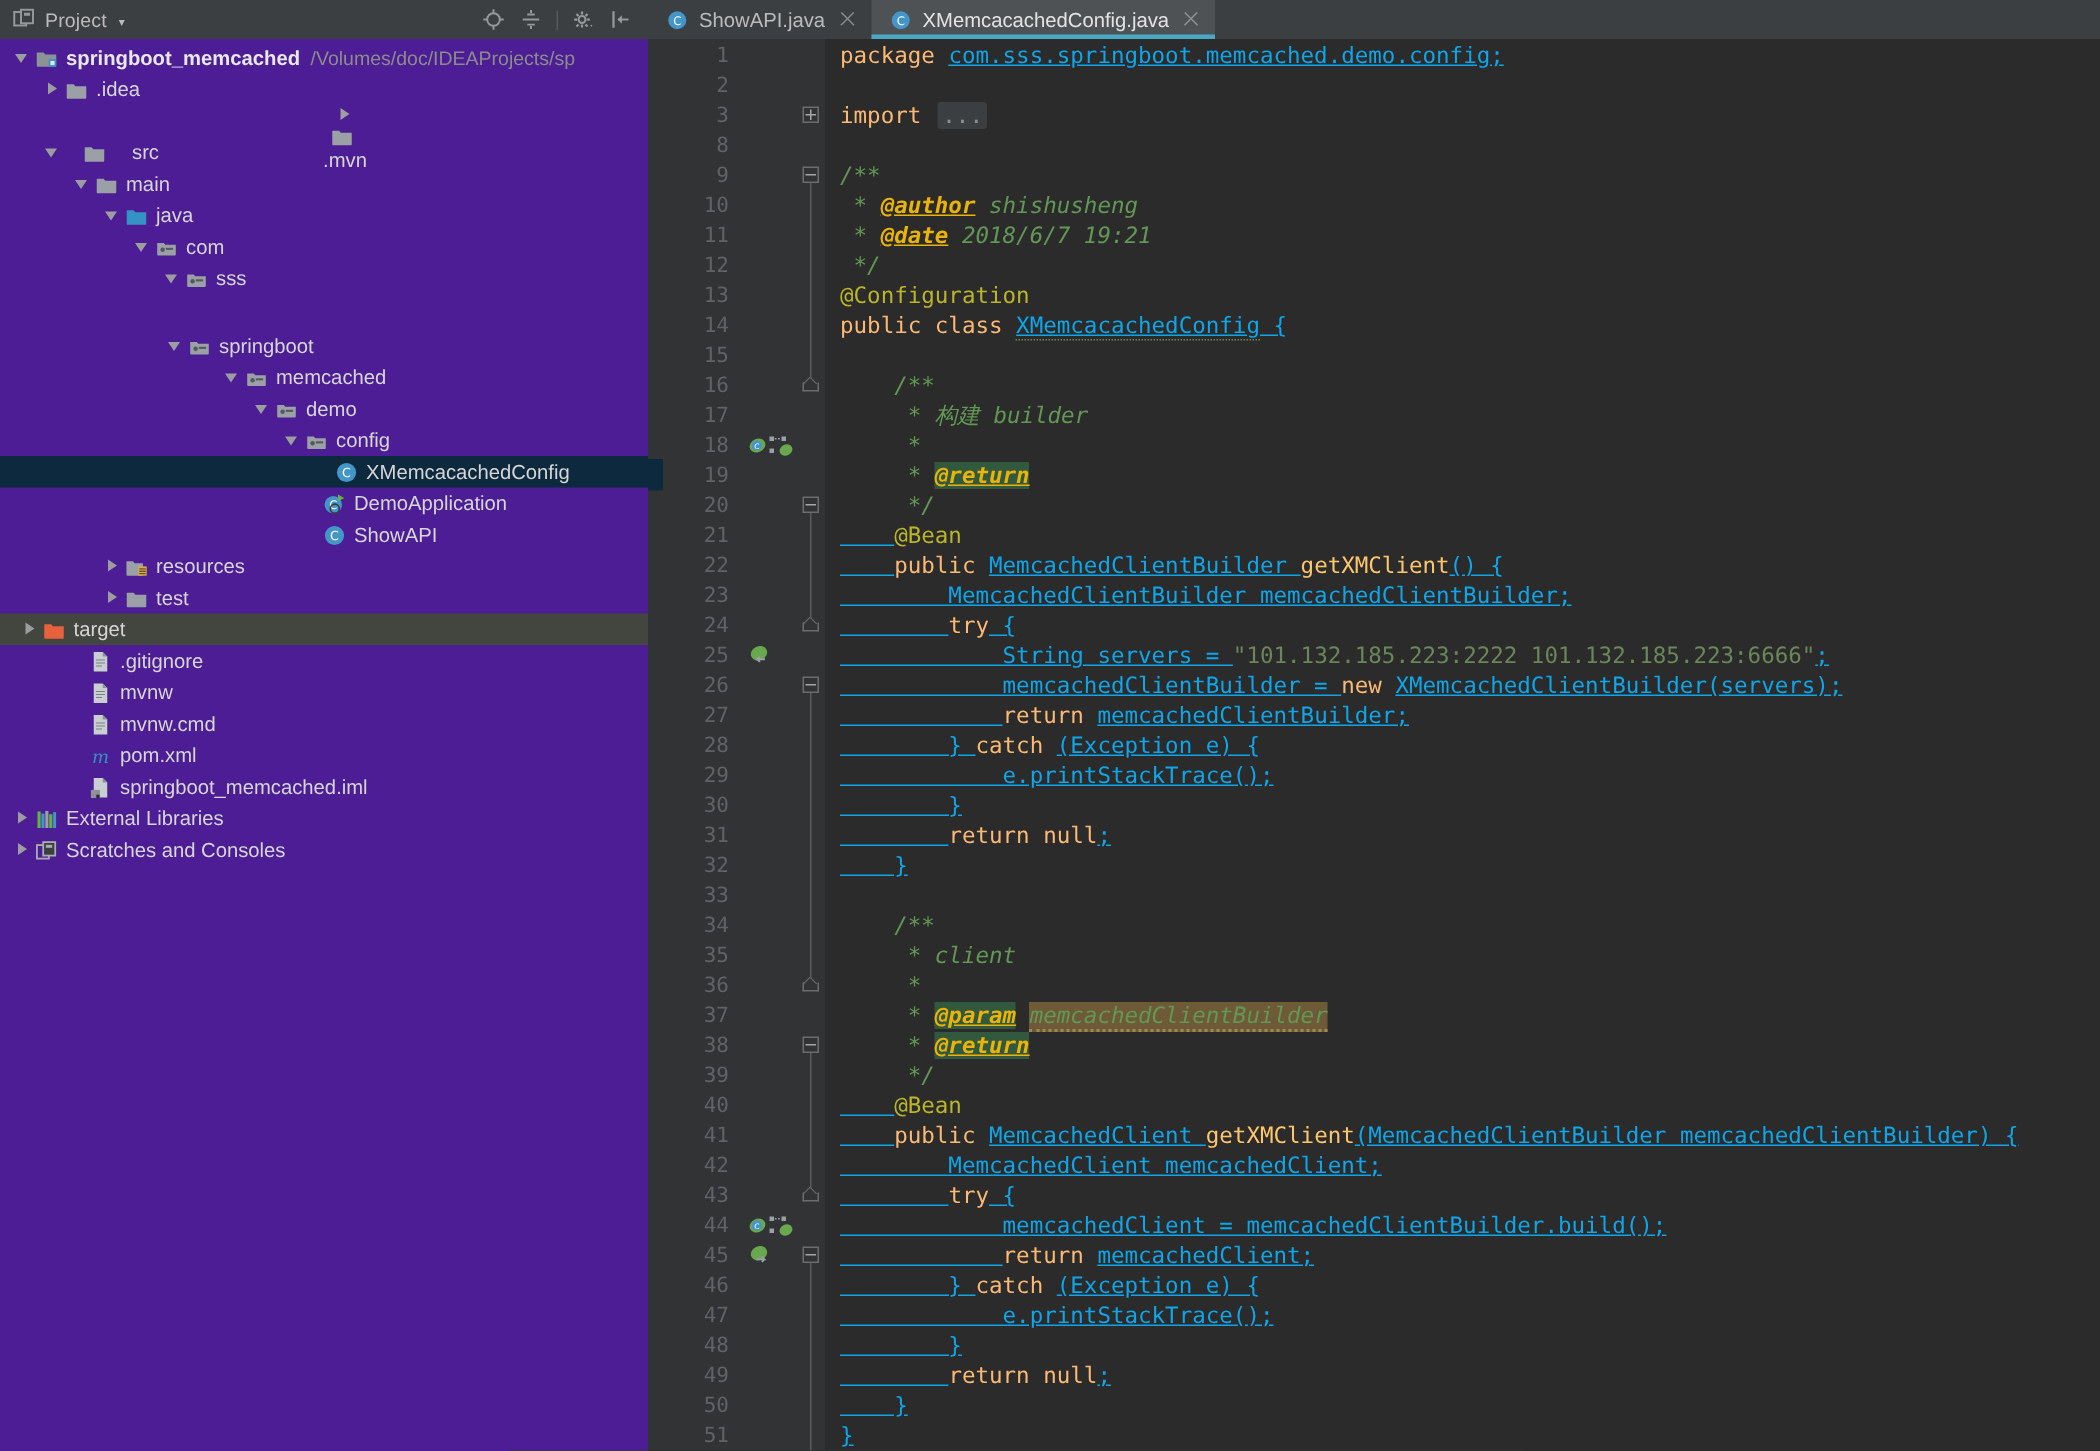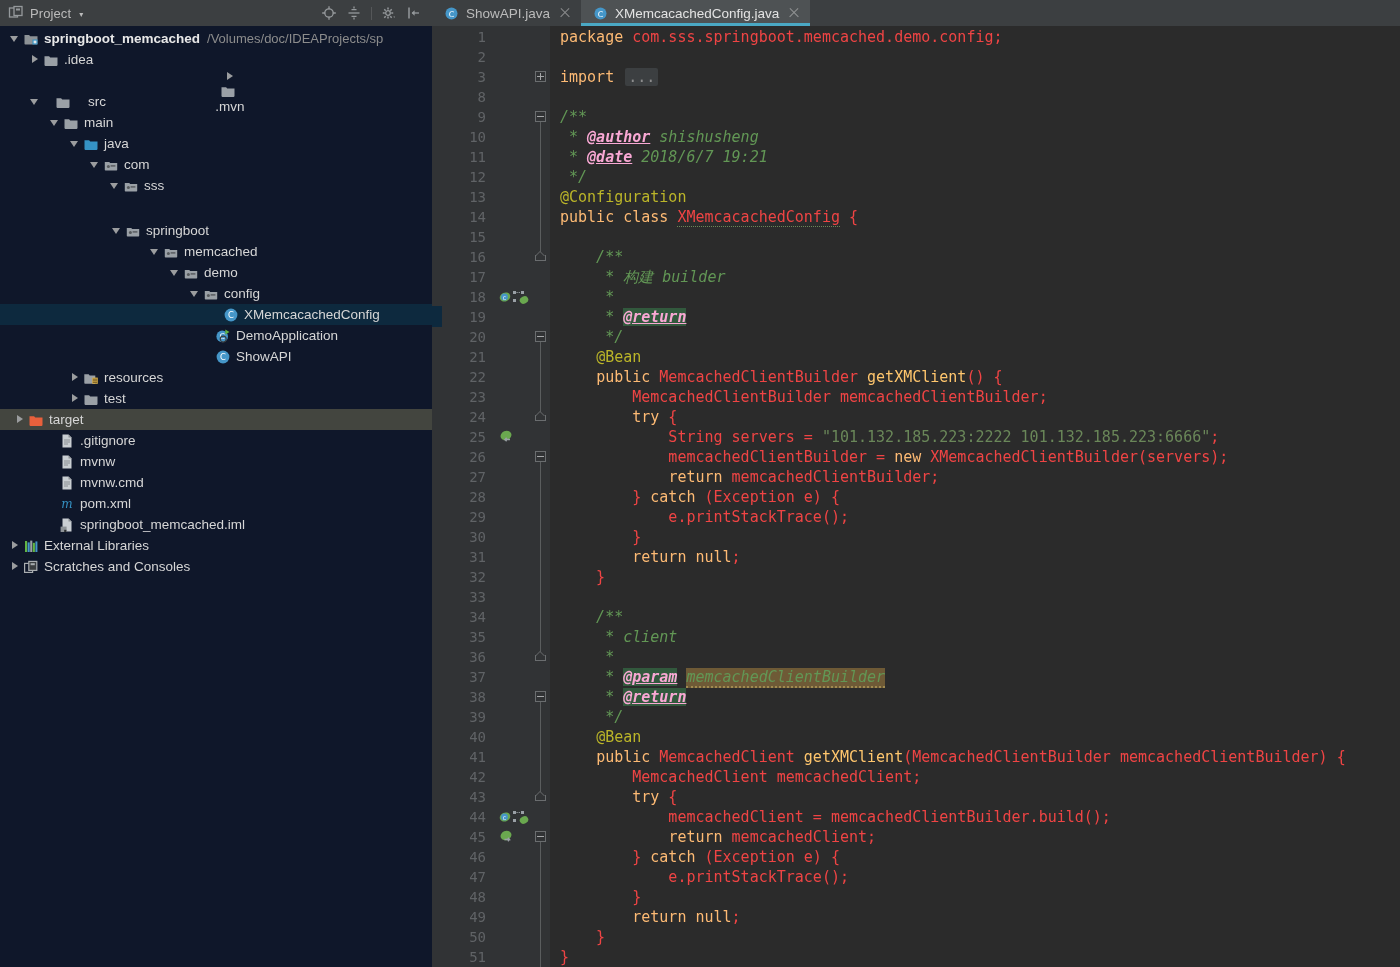--- a/index.html
+++ b/index.html
@@ -37,21 +37,21 @@
   }
   .ptb-right {
     margin-left: auto; display: flex; align-items: center; gap: 9px;
     padding-right: 4px;
   }
   .tbicon { width: 16px; height: 16px; display: block; opacity: .82; cursor: pointer; }
   .tb-sep { width: 1px; height: 13px; background: #555759; }
 
   #tree {
     flex: 1;
-    background: #0f172a;
+    background: #4c1d95;
     overflow: hidden;
     padding-top: 2px;
     position: relative;
   }
   .row {
     height: 21px; display: flex; align-items: center;
     font-size: 13.5px; color: #d6d6d6; white-space: nowrap;
     position: relative; cursor: default;
   }
   .row.selected { background: #0d293e; }
@@ -133,24 +133,24 @@
   }
   .cl {
     height: 20px; line-height: 20px; white-space: pre;
     font-family: "DejaVu Sans Mono", monospace; font-size: 15px;
     color: #a9b7c6; padding-left: 10px;
   }
   
   .kw   { color: #fdba74; }
   .str  { color: #6a8759; }
   .cmt  { color: #629755; font-style: italic; }
-  .tag  { color: #f9a8d4; font-style: italic; font-weight: bold; text-decoration: underline; }
+  .tag  { color: #eab308; font-style: italic; font-weight: bold; text-decoration: underline; }
   .ann  { color: #bbb529; }
   .mth  { color: #ffc66d; }
-  .plain{ color: #ef4444; }
+  .plain{ color: #0ea5e9; text-decoration: underline; }
   .hl-green { background: #32593d; }
   .hl-warn  { background: #6e5a36; position: relative; }
   .wavy { border-bottom: 2px dotted #a08a50; }
   .dotted-u { border-bottom: 1px dotted #6a8759; }
   .fold-ph {
     background: #3c3f41; color: #8d8d8d; border-radius: 2px;
     padding: 0 3px; margin: 0 2px;
   }
   
   .fm { position: absolute; left: 3px; width: 12px; height: 12px; }

